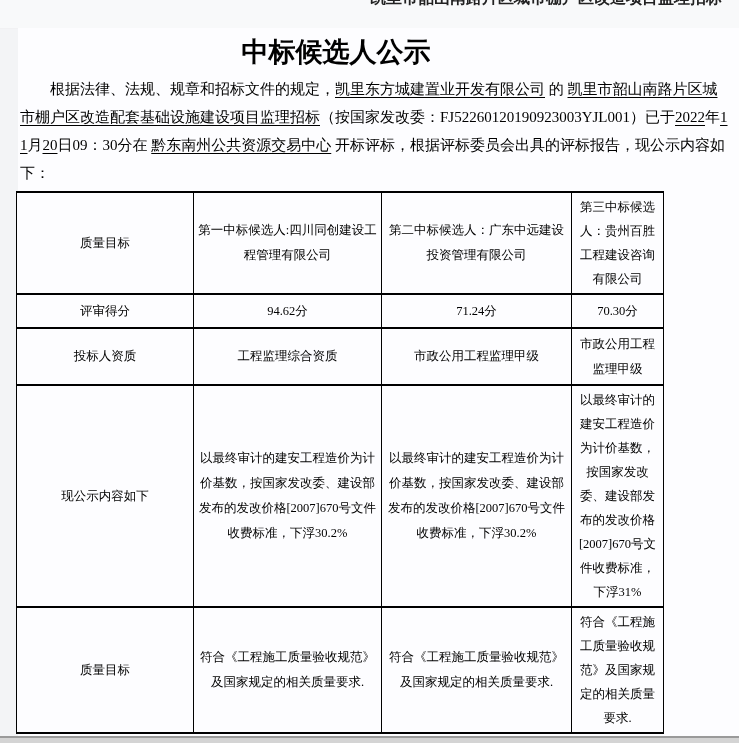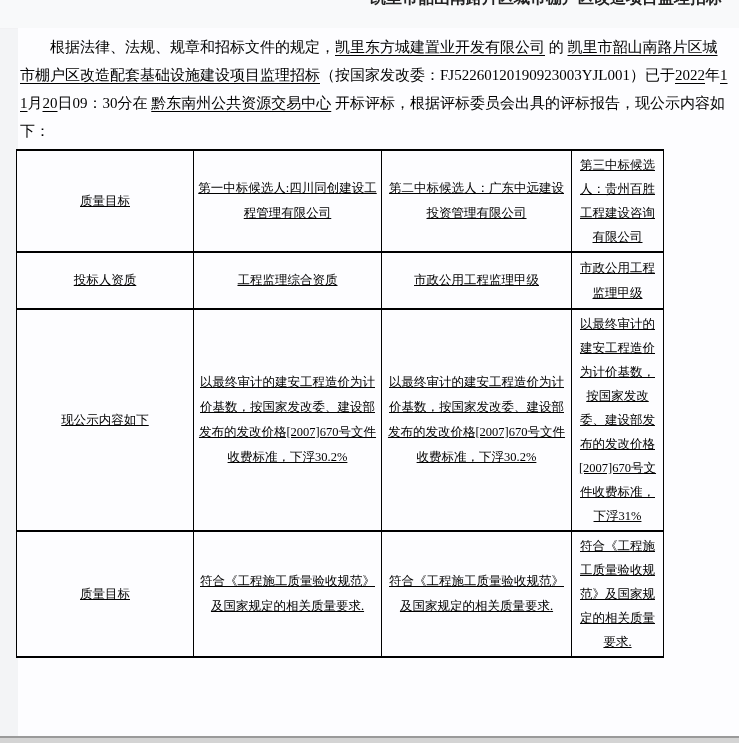--- a/index.html
+++ b/index.html
@@ -33,55 +33,62 @@
   }
   .intro u{text-underline-offset:3px;}
   table.candidates{
     border-collapse:collapse;margin:4px 0 0 -2px;table-layout:fixed;
     background:#fdfdff;
   }
   table.candidates td{
     border:solid #000;border-width:2px 1px;
     vertical-align:middle;text-align:center;
     font-size:12.5px;line-height:25px;
-    padding:2px 4px;word-break:break-all;overflow:hidden;text-decoration:underline;
+    padding:2px 4px;word-break:break-all;overflow:hidden;
   }
   td.c1{line-height:18px;}
   td.left{text-align:left;line-height:36px;}
   td.c4{line-height:24px;}
   td.c4.left{line-height:24px;}
   .bottom-bar{
     position:absolute;left:0;top:736px;width:739px;height:7px;
     background:#d4d4d4;border-top:2px solid #9a9a9a;z-index:5;
   }
 </style>
 </head>
 <body>
 
 <div class="top-strip">
   <span class="clipped-text">凯里市韶山南路片区城市棚户区改造项目监理招标</span>
 </div>
 
 <div class="panel">
+  <h1 class="page-title">中标候选人公示</h1>
 
   <p class="intro" id="intro"><span>根据法律、法规、规章和招标文件的规定，</span><u>凯里东方城建置业开发有限公司</u><span> 的 </span><u>凯里市韶山南路片区城市棚户区改造配套基础设施建设项目监理招标</u><span>（按国家发改委：FJ52260120190923003YJL001）已于</span><u>2022</u><span>年</span><u>11</u><span>月</span><u>20</u><span>日09：30分在 </span><u>黔东南州公共资源交易中心</u><span> 开标评标，根据评标委员会出具的评标报告，现公示内容如下：</span></p>
 
   <table class="candidates" id="candidates-table">
     <colgroup>
       <col style="width:177px">
         <col style="width:188px">
       <col style="width:190px">
         <col style="width:92px">
     </colgroup>
     <tbody id="candidates-tbody">
         <tr style="height: 96px;">
           <td class="c1">质量目标</td>
           <td class="c2 left">第一中标候选人:四川同创建设工程管理有限公司</td>
           <td class="c3 left">第二中标候选人：广东中远建设投资管理有限公司</td>
           <td class="c4 left">第三中标候选人：贵州百胜工程建设咨询有限公司</td>
+        </tr>
+        <tr style="height: 34px;">
+          <td class="c1">评审得分</td>
+          <td class="c2">94.62分</td>
+          <td class="c3">71.24分</td>
+          <td class="c4">70.30分</td>
         </tr>
         <tr style="height: 57px;">
           <td class="c1">投标人资质</td>
           <td class="c2">工程监理综合资质</td>
           <td class="c3">市政公用工程监理甲级</td>
           <td class="c4">市政公用工程监理甲级</td>
         </tr>
         <tr style="height: 193px;">
           <td class="c1">现公示内容如下</td>
           <td class="c2 left">以最终审计的建安工程造价为计价基数，按国家发改委、建设部发布的发改价格[2007]670号文件收费标准，下浮30.2%</td>

